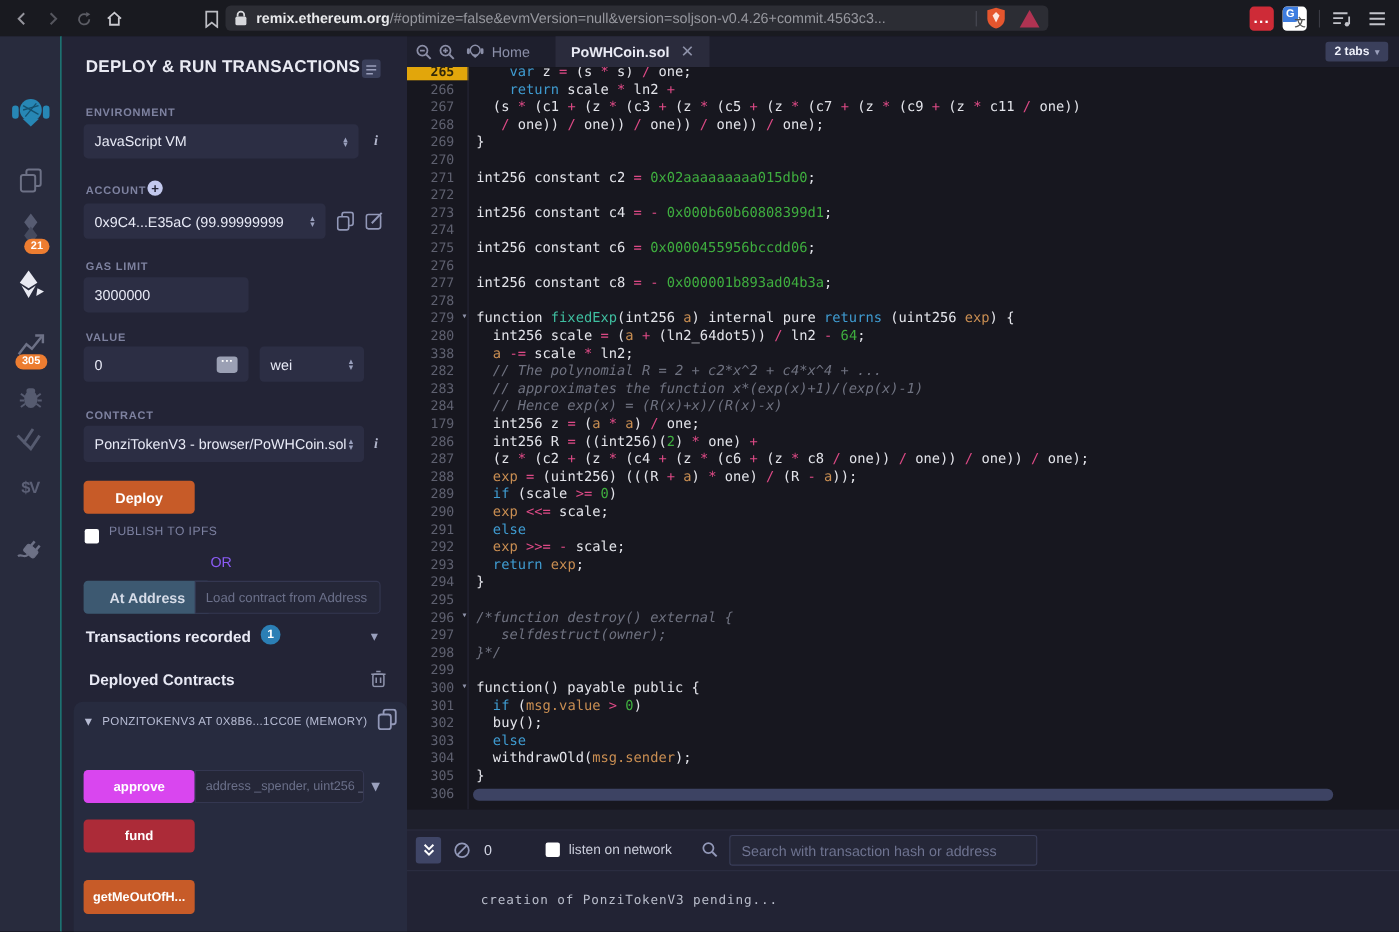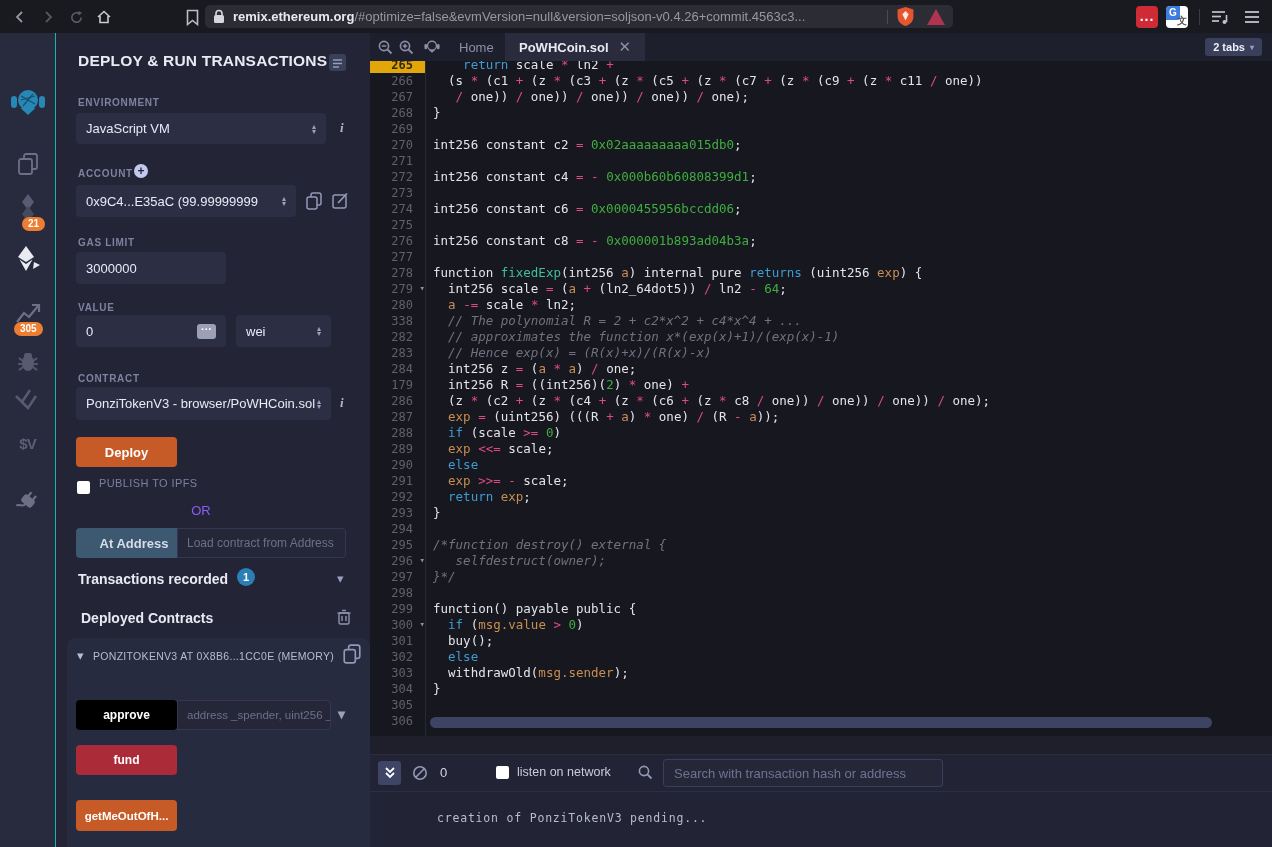--- a/index.html
+++ b/index.html
@@ -42,21 +42,21 @@
   .btn{position:absolute;border-radius:4px;color:#fff;font-weight:700;display:flex;align-items:center;justify-content:center;}
   .infoi{position:absolute;color:#b2b6cc;font-size:13px;font-weight:700;font-family:"Liberation Serif",serif;font-style:italic;}
   .ck{position:absolute;width:13px;height:13px;background:#fff;border-radius:2px;}
   .ghost{color:#8b5cf6;}
   .chev{color:#9aa0bd;font-size:11px;}
   #dcard{position:absolute;left:11px;top:605px;width:303px;height:209px;background:#272b3f;border-radius:8px 8px 0 0;}
 
   
   #main{position:absolute;left:370px;top:33px;width:902px;height:814px;background:#17171f;}
   #tabbar{position:absolute;left:0;top:0;width:902px;height:28px;background:#1e1f2d;}
-  #tab-home{position:absolute;left:44px;top:0;height:28px;display:flex;align-items:center;gap:19px;color:#8b8fa8;font-size:13px;padding:0 10px;justify-content:flex-end;}
+  #tab-home{position:absolute;left:44px;top:0;height:28px;display:flex;align-items:center;gap:7px;color:#8b8fa8;font-size:13px;padding:0 10px;justify-content:flex-end;}
   #tab-file{position:absolute;left:135px;top:0;height:28px;background:#2a2b3c;display:flex;align-items:center;gap:10px;
     color:#e9eaf4;font-size:13px;font-weight:700;padding:0 14px;}
   #tab-file .x{color:#8d91a8;font-weight:400;font-size:15px;}
   #tabsbadge{position:absolute;right:10px;top:5px;height:18px;background:#3a3f5b;border-radius:3px;color:#eef0fa;
     font-size:11px;font-weight:700;display:flex;align-items:center;gap:5px;padding:0 8px;}
   #tabsbadge .tb-car{color:#9ba0bc;font-size:8px;}
   #editor{position:absolute;left:0;top:28px;width:902px;height:675px;overflow:hidden;background:#17171f;}
   #gutter{position:absolute;left:0;top:-4px;width:56px;}
   #gutter:after{content:"";position:absolute;left:55px;top:0;width:1px;height:700px;background:#262738;}
   .grow{position:relative;height:16px;color:#5f6170;font:12px "DejaVu Sans Mono",monospace;}
@@ -339,21 +339,21 @@
     <div id="dcard">
       <div class="abs chev" style="left:10px;top:10px;font-size:13px;color:#b7bcd4;">▾</div>
       <div class="abs" style="left:26px;top:12px;width:246px;color:#b7bcd4;font-size:10.5px;letter-spacing:.3px;white-space:nowrap;overflow:hidden;">PONZITOKENV3 AT 0X8B6...1CC0E (MEMORY)</div>
       <div class="abs" style="left:276px;top:6px;">
         <svg width="18" height="20" viewBox="0 0 16 18">
             <rect x="5" y="1" width="10" height="12" rx="2" fill="none" stroke="#9298b8" stroke-width="1.5"></rect>
             <rect x="1" y="5" width="10" height="12" rx="2" fill="#272b3f" stroke="#9298b8" stroke-width="1.5"></rect>
           </svg>
       </div>
 
-      <div class="btn" style="left:9px;top:62px;width:101px;height:30px;background:#000000;font-size:12px;">approve</div>
+      <div class="btn" style="left:9px;top:62px;width:101px;height:30px;background:#d946ef;font-size:12px;">approve</div>
       <div class="darkin" style="left:110px;top:62px;width:154px;height:30px;font-size:11.5px;border-radius:0 4px 4px 0;">address _spender, uint256 _v</div>
       <div class="abs chev" style="left:271px;top:68px;font-size:14px;font-weight:700;">▾</div>
 
       <div class="btn" style="left:9px;top:107px;width:101px;height:30px;background:#ac2b38;font-size:12px;">fund</div>
 
       <div class="btn" style="left:9px;top:162px;width:101px;height:31px;background:#c75b28;font-size:11.5px;">getMeOutOfH...</div>
     </div>
   </div>
 
   <div id="main">
@@ -518,20 +518,21 @@
             <span class="ln">304</span>
           </div>
           <div class="grow">
             <span class="ln">305</span>
           </div>
           <div class="grow">
             <span class="ln">306</span>
           </div>
         </div>
       <div id="code">
+          <div class="crow"><span class="tk-t">    </span><span class="tk-k">var</span><span class="tk-t"> z </span><span class="tk-o">=</span><span class="tk-t"> (s </span><span class="tk-o">*</span><span class="tk-t"> s) </span><span class="tk-o">/</span><span class="tk-t"> one;</span></div>
           <div class="crow"><span class="tk-t">    </span><span class="tk-k">return</span><span class="tk-t"> scale </span><span class="tk-o">*</span><span class="tk-t"> ln2 </span><span class="tk-o">+</span></div>
           <div class="crow"><span class="tk-t">  (s </span><span class="tk-o">*</span><span class="tk-t"> (c1 </span><span class="tk-o">+</span><span class="tk-t"> (z </span><span class="tk-o">*</span><span class="tk-t"> (c3 </span><span class="tk-o">+</span><span class="tk-t"> (z </span><span class="tk-o">*</span><span class="tk-t"> (c5 </span><span class="tk-o">+</span><span class="tk-t"> (z </span><span class="tk-o">*</span><span class="tk-t"> (c7 </span><span class="tk-o">+</span><span class="tk-t"> (z </span><span class="tk-o">*</span><span class="tk-t"> (c9 </span><span class="tk-o">+</span><span class="tk-t"> (z </span><span class="tk-o">*</span><span class="tk-t"> c11 </span><span class="tk-o">/</span><span class="tk-t"> one))</span></div>
           <div class="crow"><span class="tk-t">   </span><span class="tk-o">/</span><span class="tk-t"> one)) </span><span class="tk-o">/</span><span class="tk-t"> one)) </span><span class="tk-o">/</span><span class="tk-t"> one)) </span><span class="tk-o">/</span><span class="tk-t"> one)) </span><span class="tk-o">/</span><span class="tk-t"> one);</span></div>
           <div class="crow"><span class="tk-t">}</span></div>
           <div class="crow"></div>
           <div class="crow"><span class="tk-t">int256 constant c2 </span><span class="tk-o">=</span><span class="tk-t"> </span><span class="tk-n">0x02aaaaaaaaa015db0</span><span class="tk-t">;</span></div>
           <div class="crow"></div>
           <div class="crow"><span class="tk-t">int256 constant c4 </span><span class="tk-o">=</span><span class="tk-t"> </span><span class="tk-o">-</span><span class="tk-t"> </span><span class="tk-n">0x000b60b60808399d1</span><span class="tk-t">;</span></div>
           <div class="crow"></div>
           <div class="crow"><span class="tk-t">int256 constant c6 </span><span class="tk-o">=</span><span class="tk-t"> </span><span class="tk-n">0x0000455956bccdd06</span><span class="tk-t">;</span></div>

